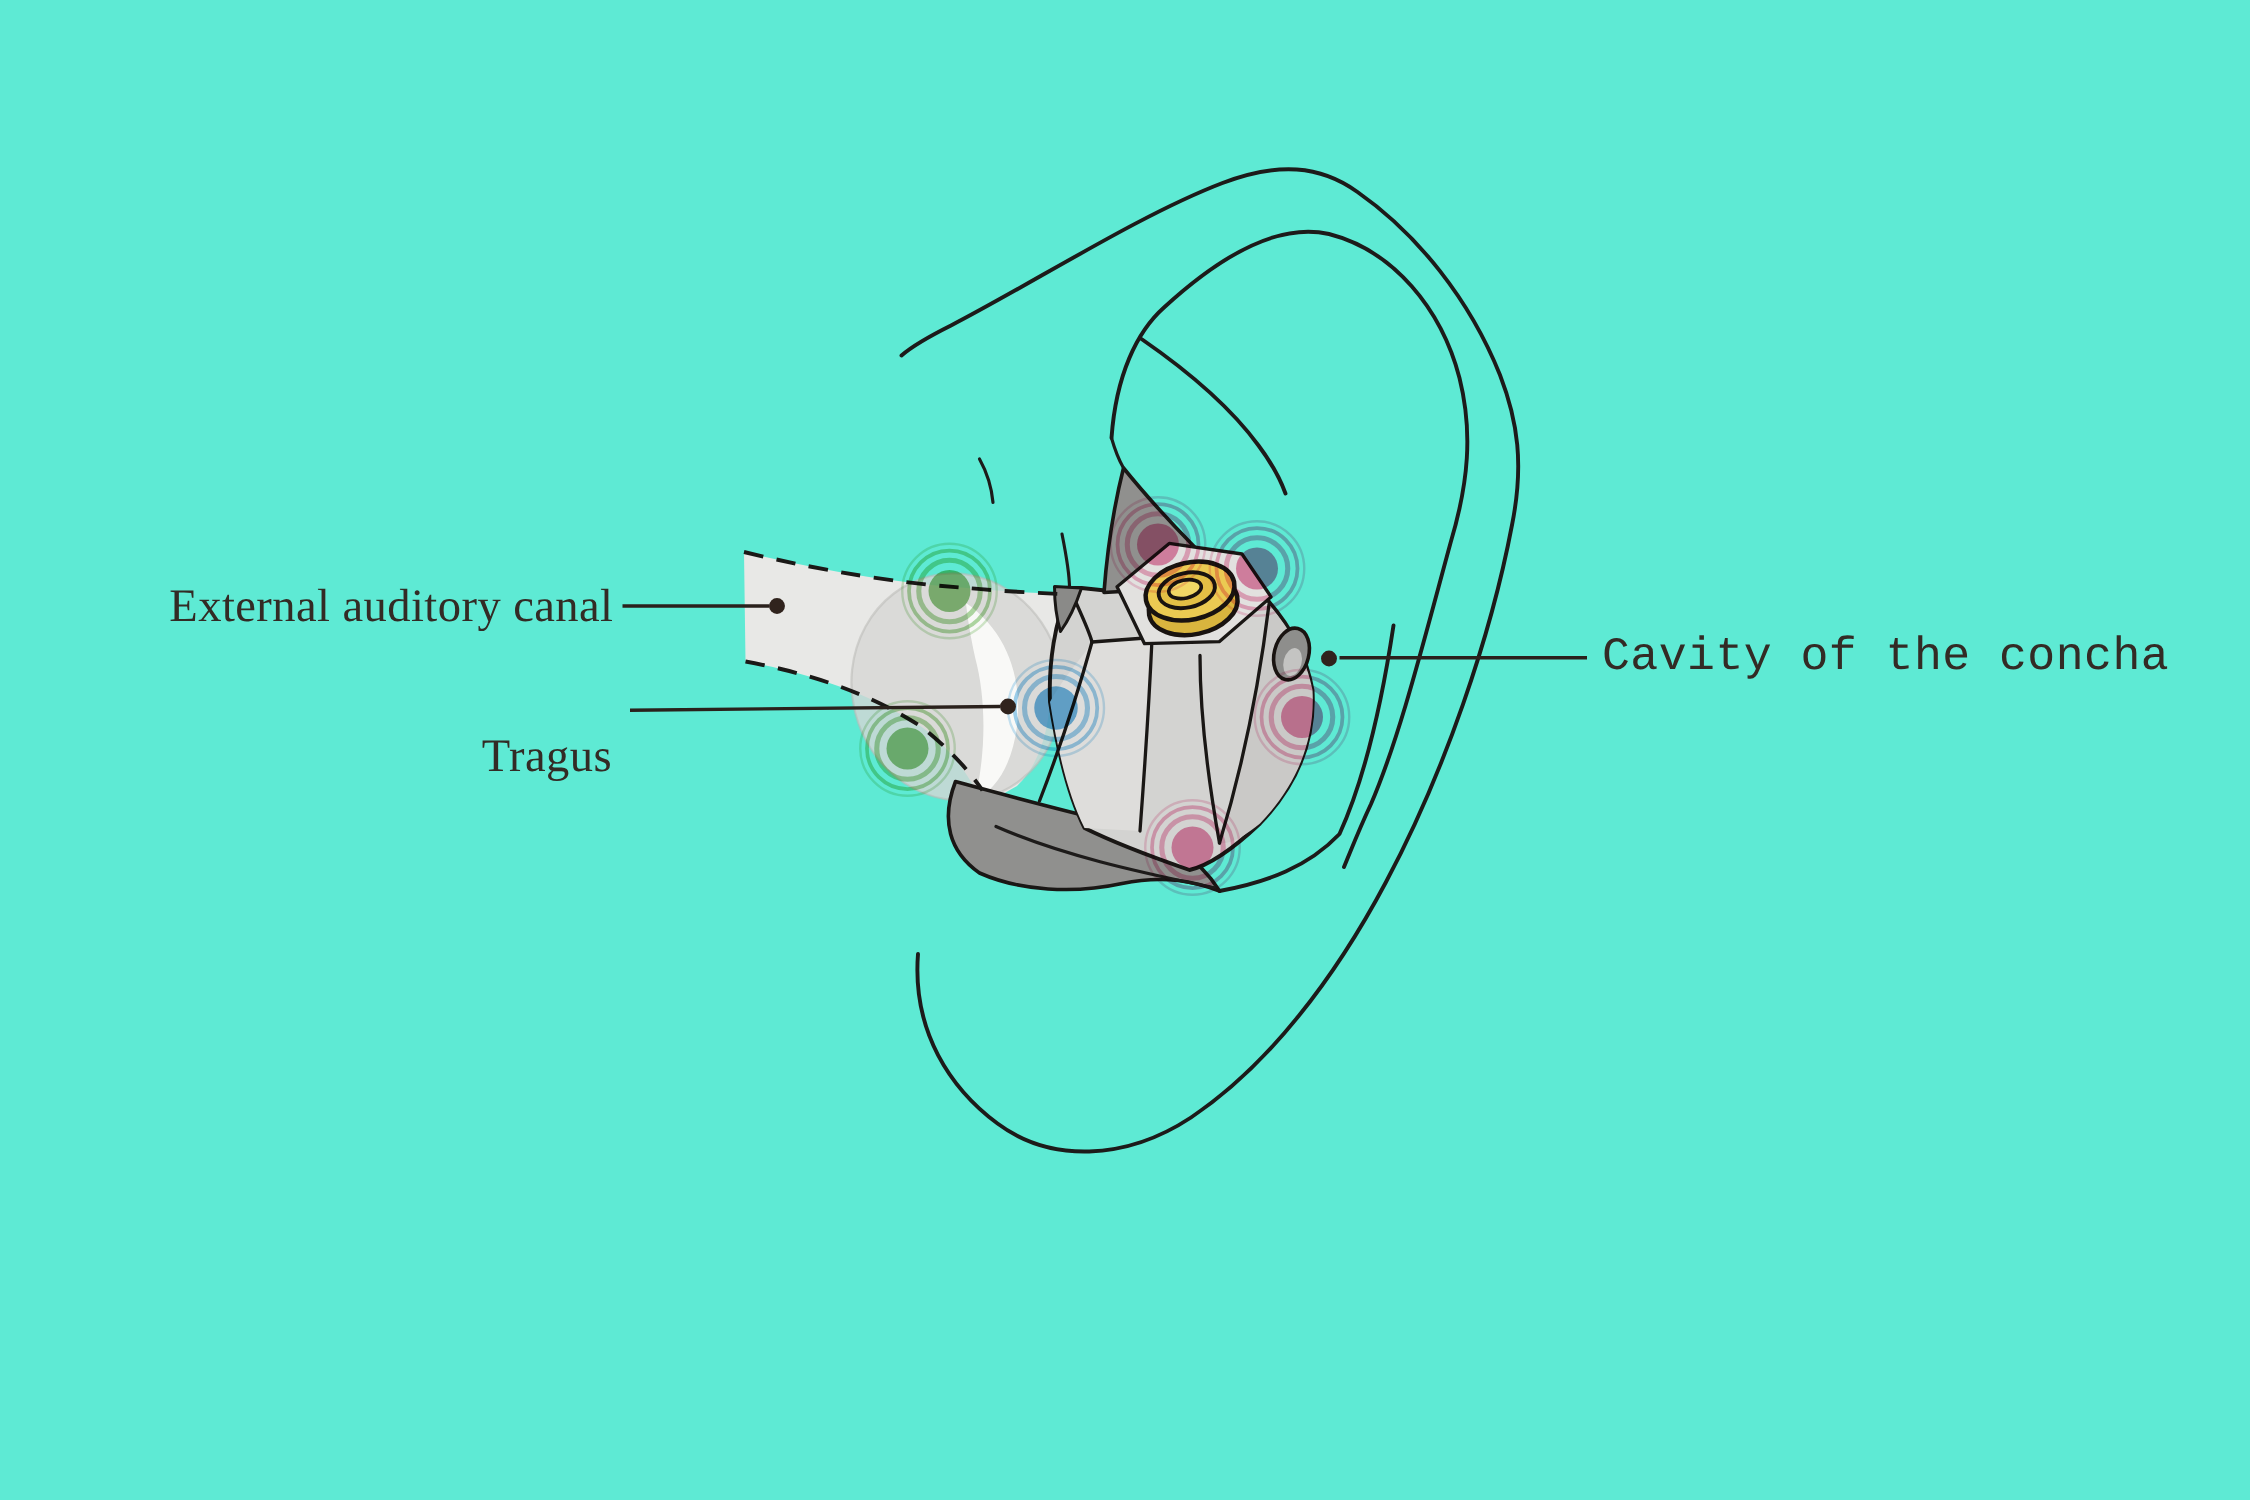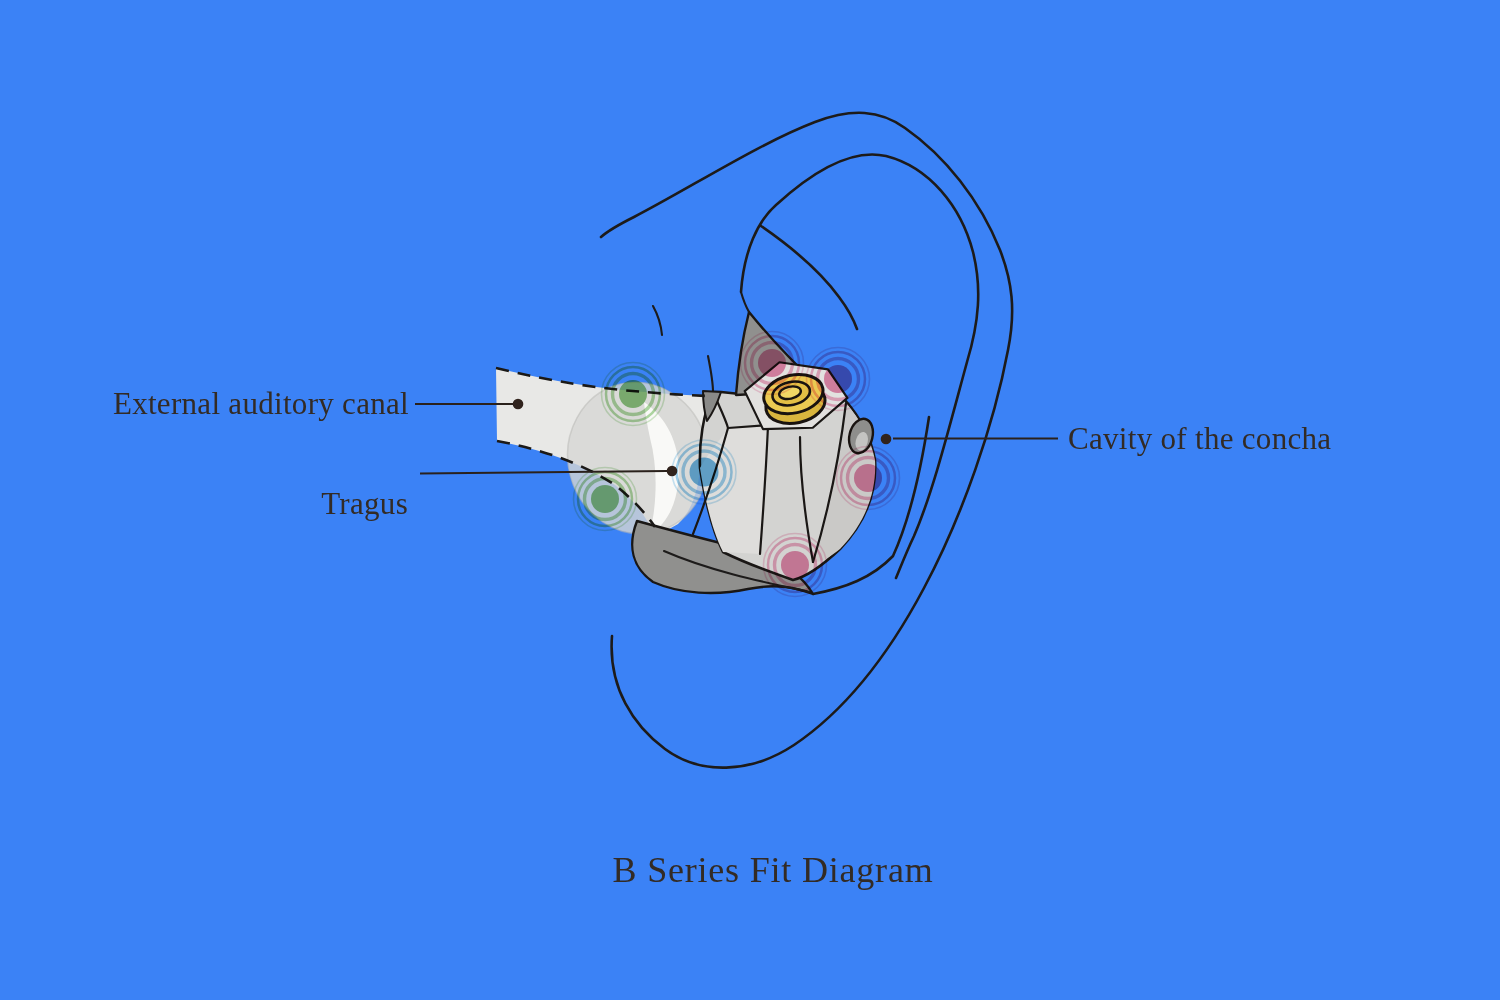--- a/index.html
+++ b/index.html
@@ -1,16 +1,16 @@
 <!DOCTYPE html>
 <html><head>
 <meta charset="utf-8">
 <style>
   html,body{margin:0;padding:0;background:#f3f3f1;}
-  .stage{position:relative;width:1500px;height:1000px;background:#3b82f6;overflow:hidden;
+  .stage{position:relative;width:1500px;height:1000px;background:#5eead4;overflow:hidden;
          font-family:"Liberation Serif","DejaVu Serif",serif;}
   .stage svg{position:absolute;left:0;top:0;}
   .callout{position:absolute;color:#332b25;font-size:31px;line-height:1.15;
            letter-spacing:.3px;white-space:nowrap;}
   .callout.right-align{text-align:right;}
   .diagram-title{position:absolute;left:473px;top:849px;width:600px;text-align:center;
                  color:#332b25;font-size:36px;letter-spacing:.8px;white-space:nowrap;}
   
   .ink{fill:none;stroke:#1d1b1a;stroke-width:2.6;stroke-linecap:round;stroke-linejoin:round;}
   .ink-thin{fill:none;stroke:#1d1b1a;stroke-width:2.1;stroke-linecap:round;}
@@ -169,16 +169,15 @@
       <circle class="leader-dot" cx="672" cy="471" r="5.3"></circle>
       <circle class="leader-dot" cx="886" cy="439" r="5.3"></circle>
       <line class="leader" x1="893" y1="438.5" x2="1058" y2="438.5"></line>
     </g>
   </svg>
 
   <div class="callout right-align" style="left:93px;top:386px;width:316px;">External auditory canal</div>
 
   <div class="callout right-align" style="left:208px;top:454px;width:200px;margin-top:32px;">Tragus</div>
 
-  <div class="callout" style="left:1068px;top:421px;">Cavity of the concha</div>
+  <div class="callout" style="left:1068px;top:421px;font-family:Liberation Mono, monospace;">Cavity of the concha</div>
 
-  <div class="diagram-title">B Series Fit Diagram</div>
 </div>
 
 </body></html>

